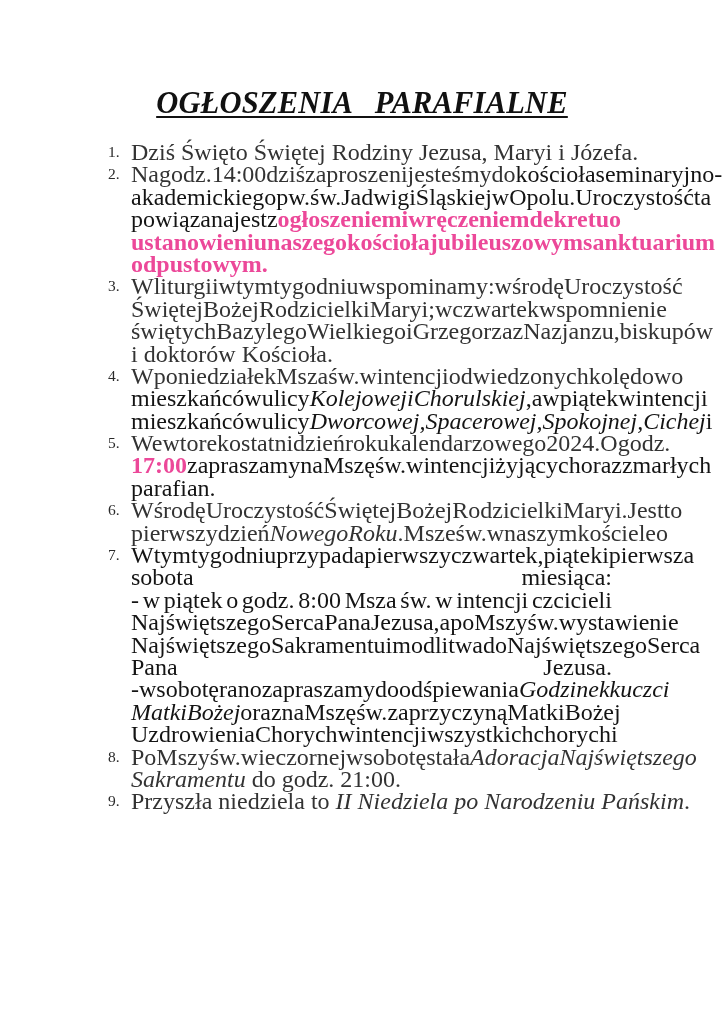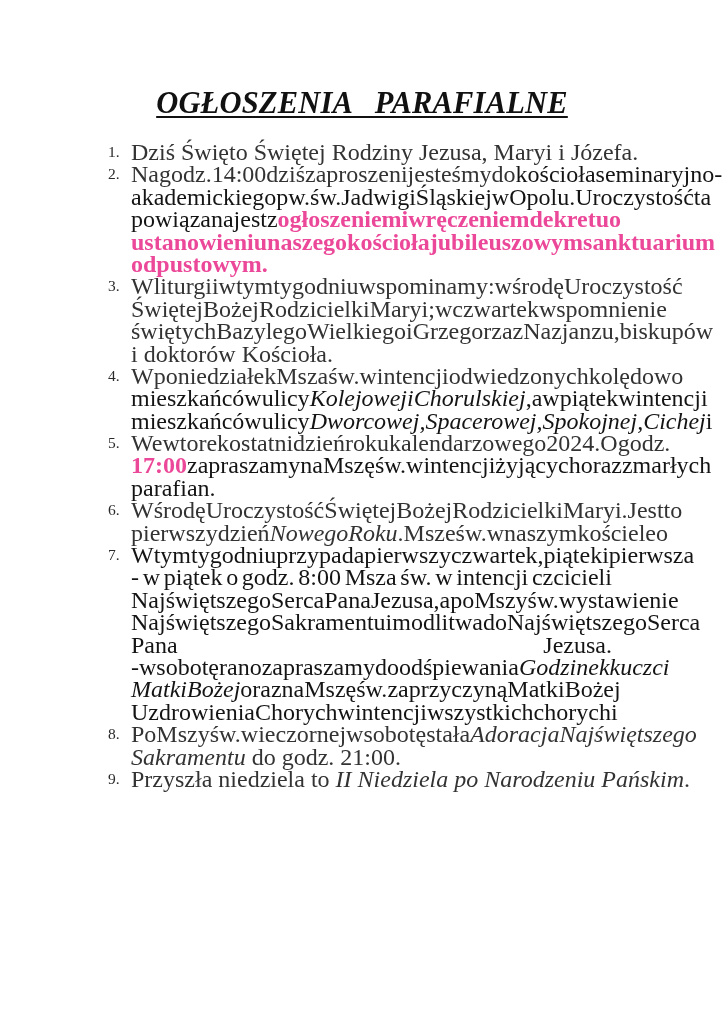--- a/index.html
+++ b/index.html
@@ -242,20 +242,26 @@
             <span><span class="dark">przypada</span></span>
             <span><span class="dark">pierwszy</span></span>
             <span><span class="dark">czwartek,</span></span>
             <span><span class="dark">piątek</span></span>
             <span><span class="dark">i</span></span>
             <span><span class="dark">pierwsza</span></span>
           </div>
         </div>
         <div class="line">
           <div class="jl">
+            <span><span class="dark">sobota</span></span>
+            <span><span class="dark">miesiąca:</span></span>
+          </div>
+        </div>
+        <div class="line">
+          <div class="jl">
             <span><span class="dark">-</span></span>
             <span><span class="dark">w</span></span>
             <span><span class="dark">piątek</span></span>
             <span><span class="dark">o</span></span>
             <span><span class="dark">godz.</span></span>
             <span><span class="dark">8:00</span></span>
             <span><span class="dark">Msza</span></span>
             <span><span class="dark">św.</span></span>
             <span><span class="dark">w</span></span>
             <span><span class="dark">intencji</span></span>

